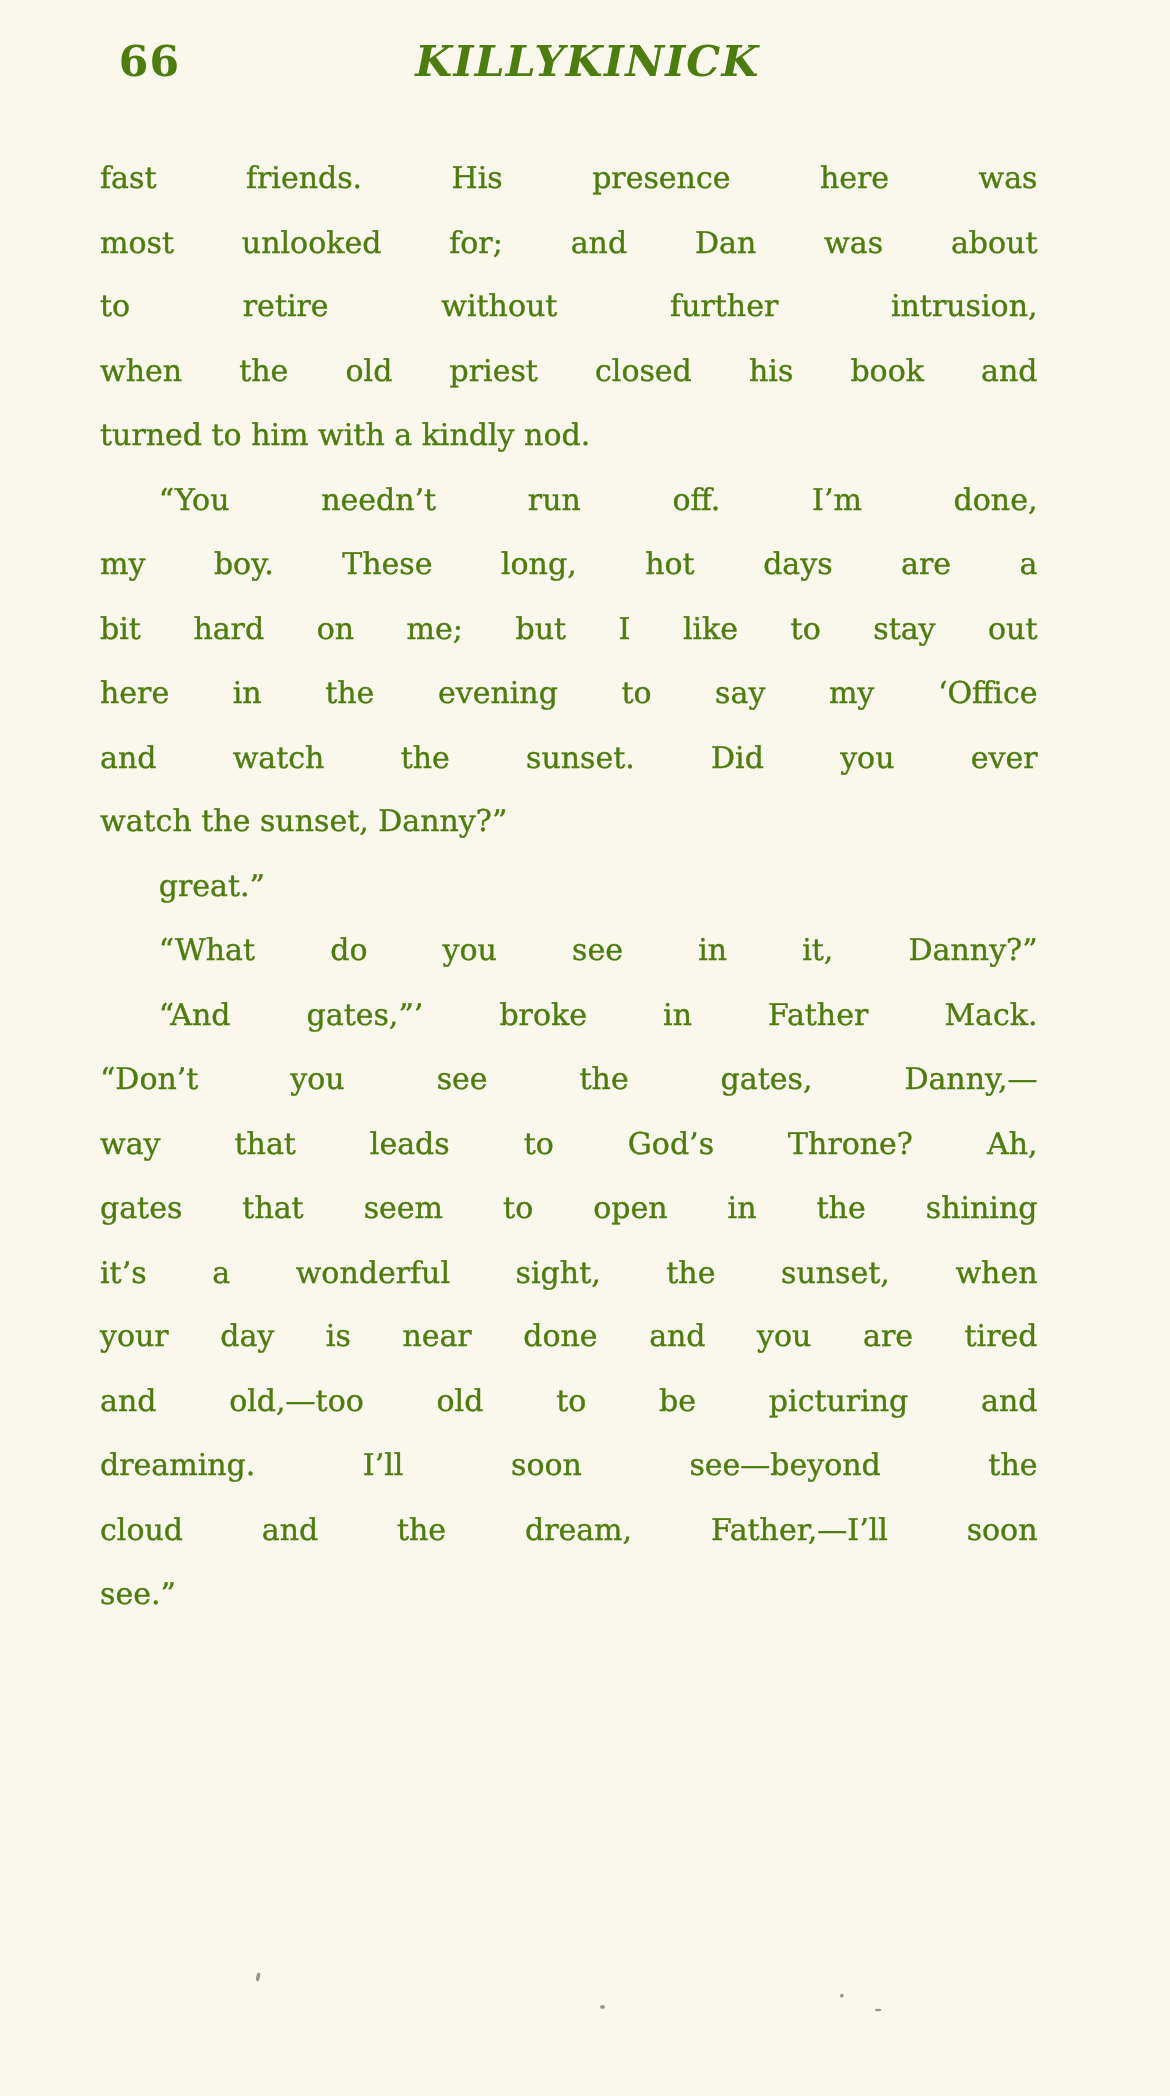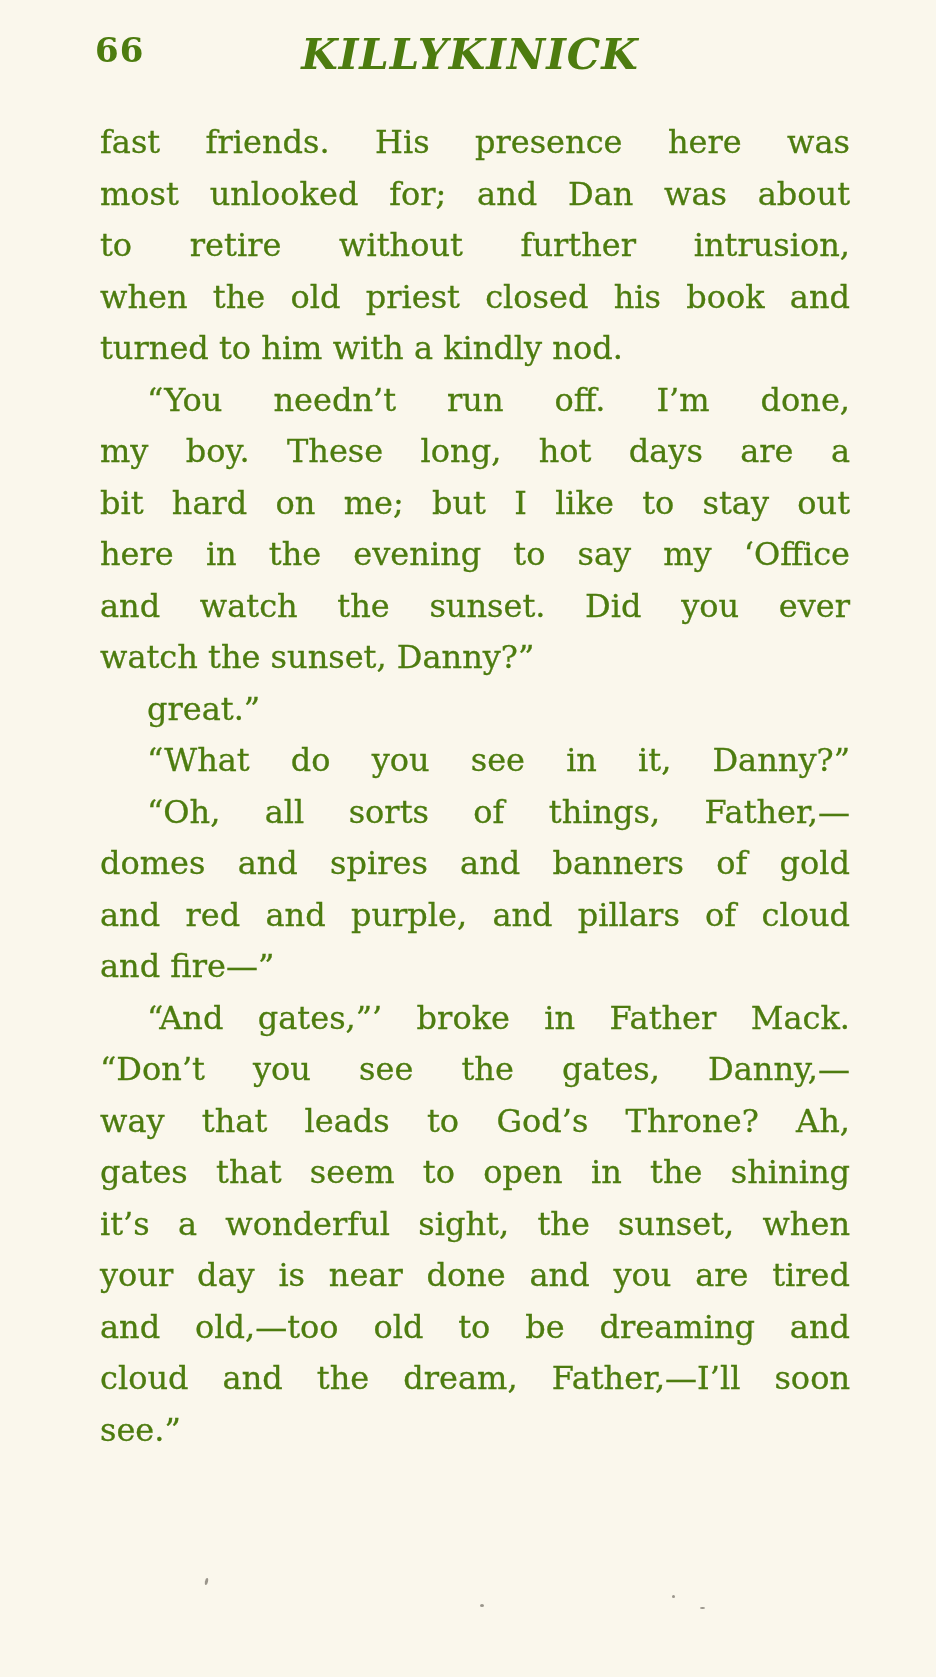--- a/index.html
+++ b/index.html
@@ -31,31 +31,31 @@
     font-size: 34px;
     font-weight: bold;
     letter-spacing: 1px;
   }
   .running-title {
     position: absolute;
     left: 0;
     right: 0;
     top: 0;
     text-align: center;
-    font-size: 42px;
+    font-size: 34px;
     font-style: italic;
     font-weight: bold;
     letter-spacing: 1px;
   }
   .page-body {
     position: absolute;
     top: 117px;
-    left: 100px;
+    left: 80px;
     width: 750px;
-    font-size: 32px;
+    font-size: 24px;
     line-height: 51.5px;
     -webkit-text-stroke: 0.3px currentColor;
   }
   .para { margin: 0; }
   .line {
     text-align: justify;
     text-align-last: justify;
     white-space: normal;
   }
   .line.last {
@@ -101,33 +101,28 @@
         <div class="line">and watch the sunset. Did you ever</div>
         <div class="line last">watch the sunset, Danny?”</div>
       </div>
       <div class="para indent">
         <div class="line last">great.”</div>
       </div>
       <div class="para indent">
         <div class="line">“What do you see in it, Danny?”</div>
       </div>
       <div class="para indent">
-        <div class="line">“Oh, all sorts of things, Father,—</div>
-        <div class="line">domes and spires and banners of gold</div>
-        <div class="line">and red and purple, and pillars of cloud</div>
-        <div class="line last">and fire—”</div>
-      </div>
-      <div class="para indent">
         <div class="line">“And gates,”’ broke in Father Mack.</div>
         <div class="line">“Don’t you see the gates, Danny,—</div>
         <div class="line">way that leads to God’s Throne? Ah,</div>
         <div class="line">gates that seem to open in the shining</div>
         <div class="line">it’s a wonderful sight, the sunset, when</div>
         <div class="line">your day is near done and you are tired</div>
-        <div class="line">and old,—too old to be dreaming and</div>
+        <div class="line">and old,—too old to be picturing and</div>
+        <div class="line">dreaming. I’ll soon see—beyond the</div>
         <div class="line">cloud and the dream, Father,—I’ll soon</div>
         <div class="line last">see.”</div>
       </div>
     </div>
 
   <span class="scan-speck speck-1"></span>
   <span class="scan-speck speck-2"></span>
   <span class="scan-speck speck-3"></span>
   <span class="scan-speck speck-4"></span>
 

